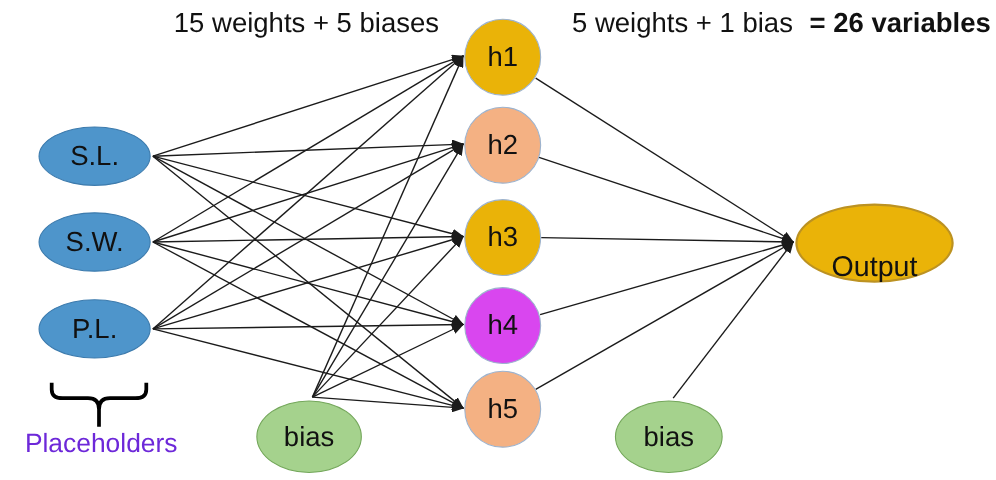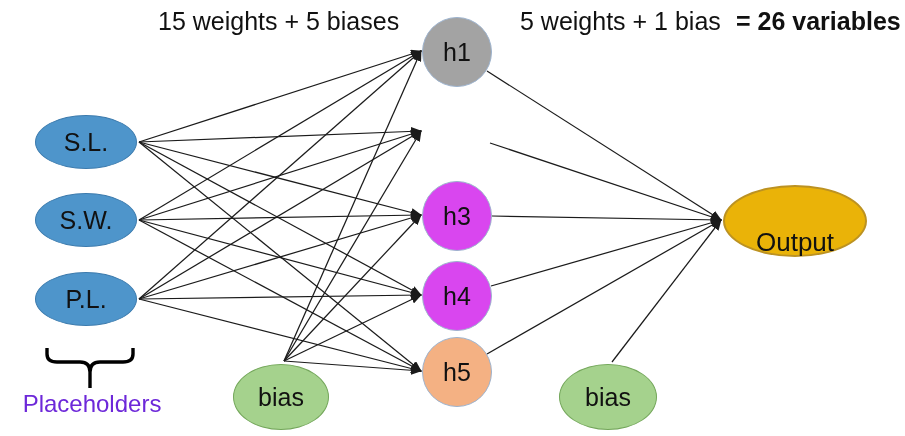--- a/index.html
+++ b/index.html
@@ -84,24 +84,27 @@
   <div class="node input i1 colored-input" style="background: rgb(78, 149, 203); border-color: rgb(61, 123, 173);">
     <span class="node-label">S.W.</span>
   </div>
   <div class="node input i0 colored-input" style="background: rgb(78, 149, 203); border-color: rgb(61, 123, 173);">
     <span class="node-label">S.L.</span>
   </div>
   <div class="node input i2 colored-input" style="background: rgb(78, 149, 203); border-color: rgb(61, 123, 173);">
     <span class="node-label">P.L.</span>
   </div>
 
-  <div class="node hidden h0 colored-hidden" style="background: #a3a3a3; border-color: rgb(157, 179, 206);">
+  <div class="node hidden h0 colored-hidden" style="background: #eab308; border-color: rgb(157, 179, 206);">
     <span class="node-label">h1</span>
   </div>
-  <div class="node hidden h2 colored-hidden" style="background: #d946ef; border-color: rgb(157, 179, 206); align-items: center;">
+  <div class="node hidden h1 colored-hidden" style="background: rgb(244, 177, 131); border-color: rgb(157, 179, 206);">
+    <span class="node-label">h2</span>
+  </div>
+  <div class="node hidden h2 colored-hidden" style="background: #eab308; border-color: rgb(157, 179, 206); align-items: center;">
     <span class="node-label">h3</span>
   </div>
   <div class="node hidden h3 colored-hidden" style="background: #d946ef; border-color: rgb(157, 179, 206);">
     <span class="node-label">h4</span>
   </div>
   <div class="node hidden h4 colored-hidden" style="background: rgb(244, 177, 131); border-color: rgb(157, 179, 206);">
     <span class="node-label">h5</span>
   </div>
 
   <div class="node bias b0 colored-bias" style="background: rgb(165, 210, 141); border-color: rgb(116, 167, 91);">

